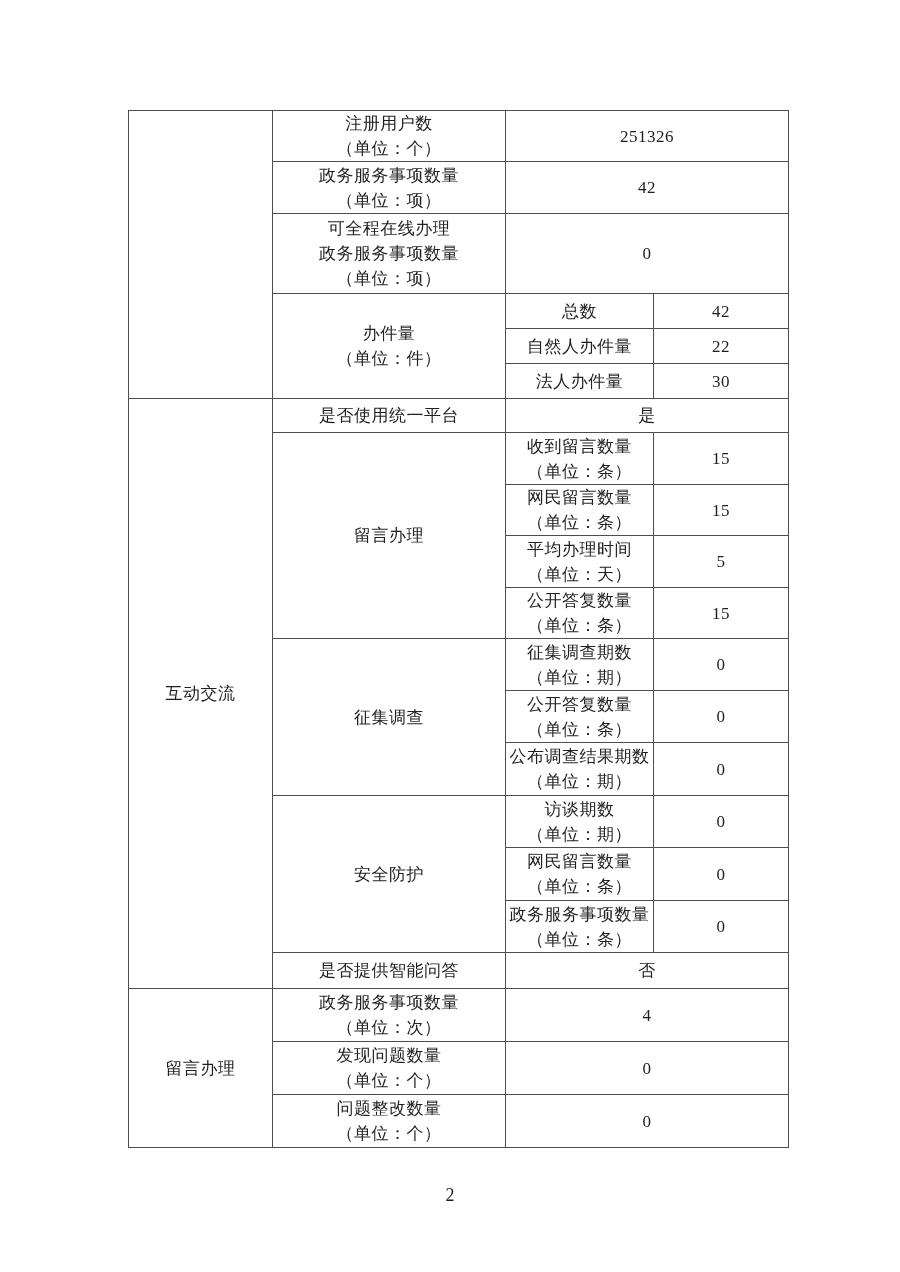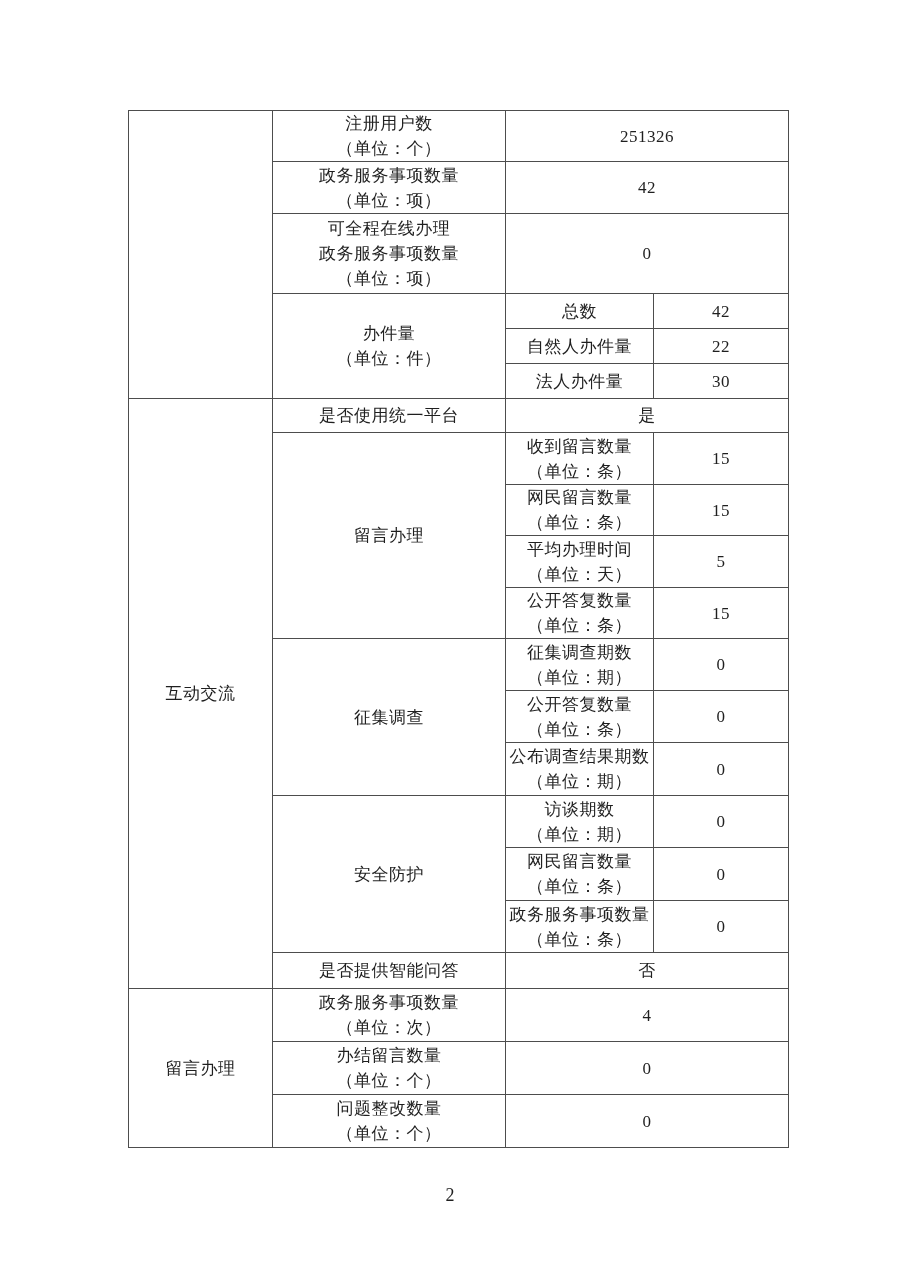--- a/index.html
+++ b/index.html
@@ -190,21 +190,21 @@
   <tr class="h53">
     <td rowspan="3">留言办理</td>
     <td>
       <div class="line">政务服务事项数量</div>
       <div class="line">（单位：次）</div>
     </td>
     <td colspan="2" class="num">4</td>
   </tr>
   <tr class="h53">
     <td>
-      <div class="line">办结留言数量</div>
+      <div class="line">发现问题数量</div>
       <div class="line">（单位：个）</div>
     </td>
     <td colspan="2" class="num">0</td>
   </tr>
   <tr class="h53">
     <td>
       <div class="line">问题整改数量</div>
       <div class="line">（单位：个）</div>
     </td>
     <td colspan="2" class="num">0</td>

